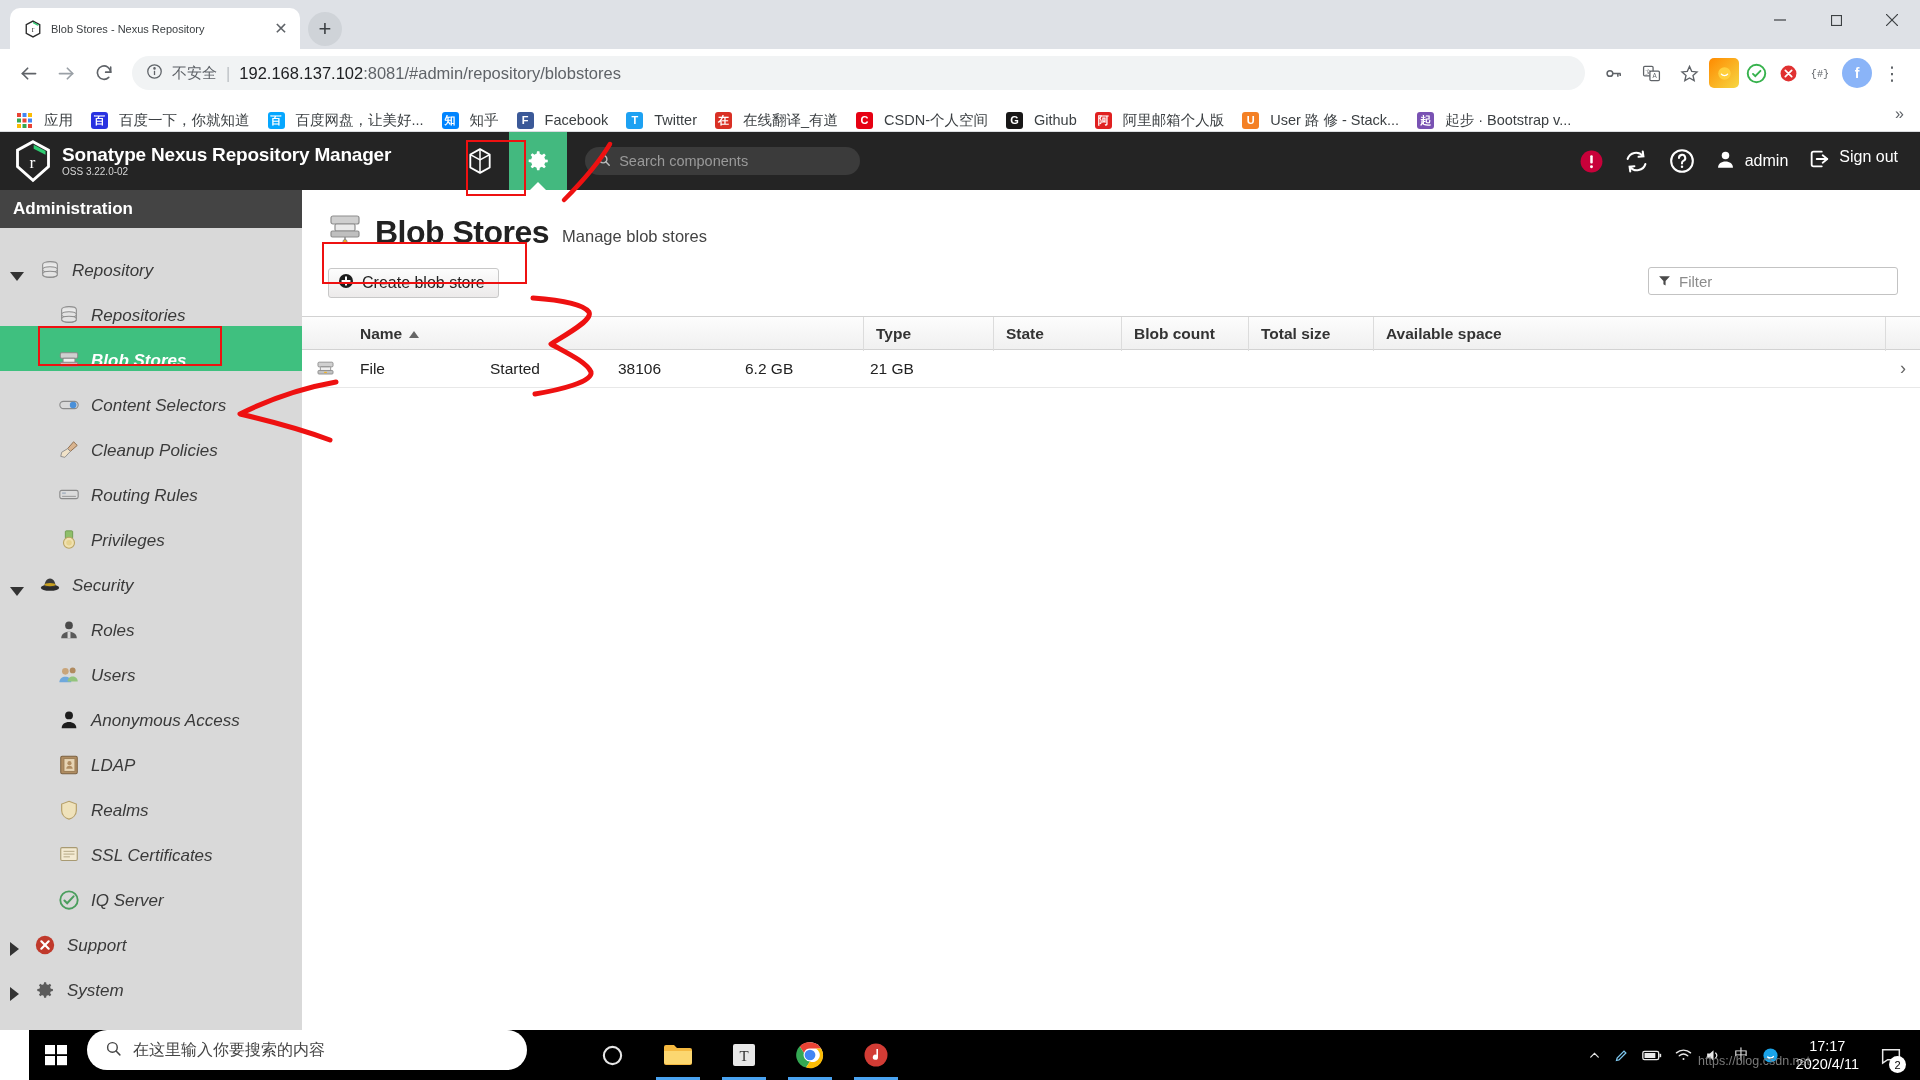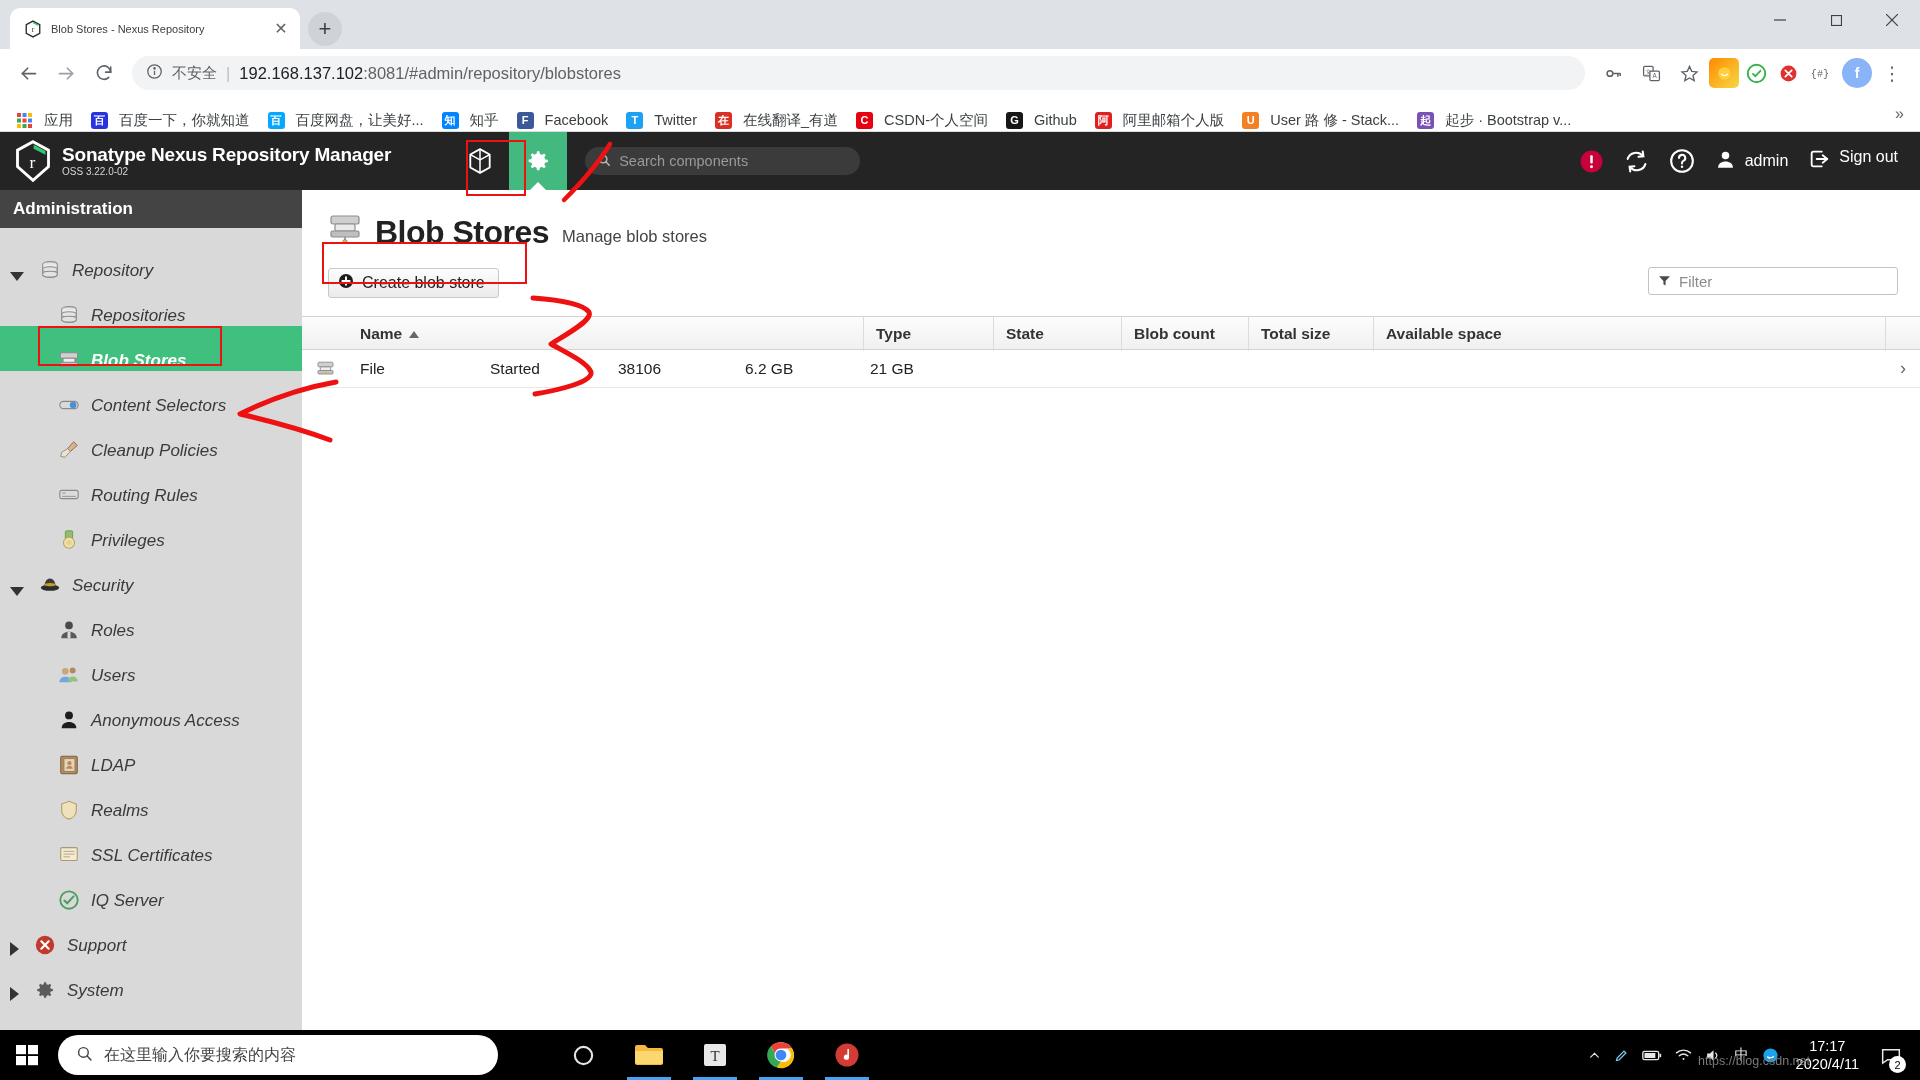--- a/index.html
+++ b/index.html
@@ -218,22 +218,23 @@
     border: 1px solid #c3c3c3; border-radius: 3px; background: #fff;
     display: flex; align-items: center; gap: 8px; padding: 0 9px;
     font-size: 15px; color: #8b8b8b;
   }
 
   
   .squiggle { position: absolute; pointer-events: none; z-index: 25; }
 
   
   .taskbar {
-    height: 50px; background: #000; display: flex; align-items: center;
+    height: 50px; background: #000; display: flex; 
     position: relative;
+    margin-left: 29px;
   }
   .tb-start {
     width: 54px; height: 50px; display: flex; align-items: center; justify-content: center;
   }
   .tb-search {
     width: 440px; height: 40px; background: #fff; border-radius: 20px;
     display: flex; align-items: center; gap: 11px; padding: 0 18px;
     margin-left: 4px; font-size: 16px; color: #444;
   }
   .tb-apps { display: flex; align-items: center; gap: 6px; margin-left: 55px; }

